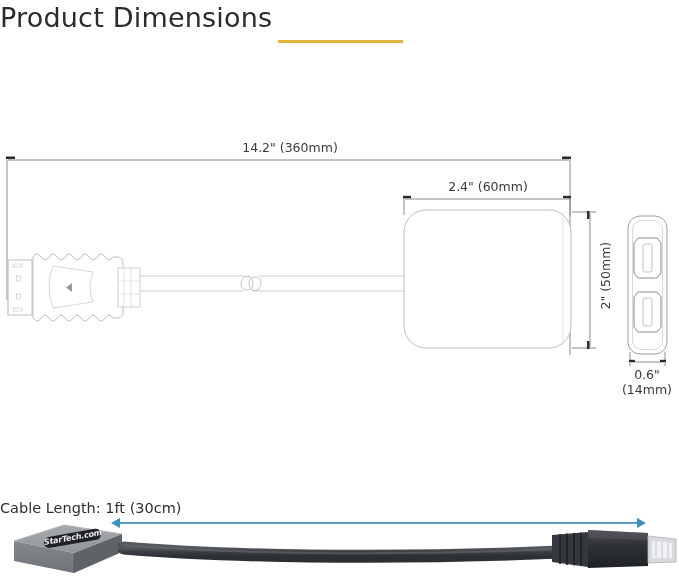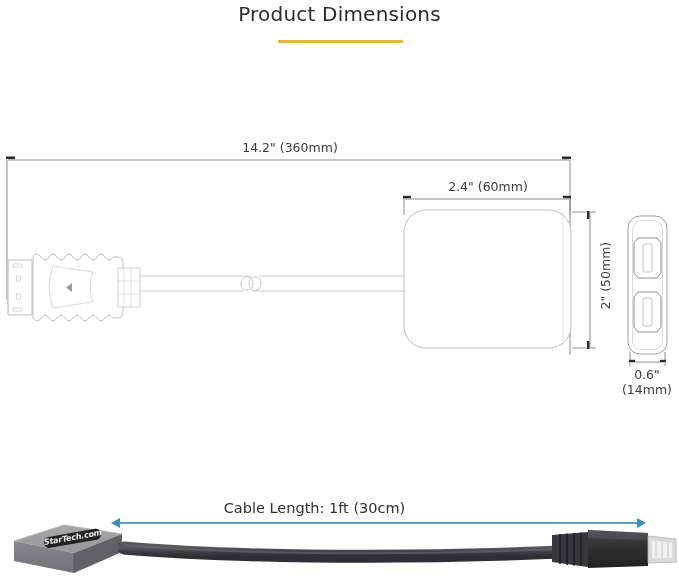--- a/index.html
+++ b/index.html
@@ -19,22 +19,21 @@
     position: absolute;
     inset: 0;
     width: 679px;
     height: 579px;
   }
   .title {
     position: absolute;
     left: 0;
     top: 2px;
     width: 679px;
-    text-align: center;
-    font-size: 20px;
+    font-size: 27px;
     font-weight: 400;
     letter-spacing: 0.2px;
     color: #2b2b2b;
     font-family: "DejaVu Sans", sans-serif;
   }
   .title-underline {
     position: absolute;
     left: 278px;
     top: 40px;
     width: 125px;
@@ -256,21 +255,21 @@
 
   <div class="dim-label center" style="left:406px; top:179px; width:164px;">2.4" (60mm)</div>
 
   <div class="dim-label vertical" style="left:575px; top:272px; width:60px;">2" (50mm)</div>
 
   <div class="dim-label two-line" style="left:613px; top:367px; width:68px;">
     <div>0.6"</div>
     <div>(14mm)</div>
   </div>
 
-  <div class="cable-label" style="left:0; top:500px; width:629px; text-align:center;">Cable Length: 1ft (30cm)</div>
+  <div class="cable-label" style="left:0; top:500px; width:629px; ">Cable Length: 1ft (30cm)</div>
 
   <div style="position:absolute; left:43px; top:532px; width:60px; height:12px;
               transform:rotate(-10deg); transform-origin:50% 50%;
               font-family:'DejaVu Sans', sans-serif; font-size:8px; font-weight:bold;
               font-style:italic; color:#e9eaec; text-align:center; line-height:12px;
               letter-spacing:-0.2px; pointer-events:none;">StarTech.com</div>
 
 </div>
 
 </body></html>

